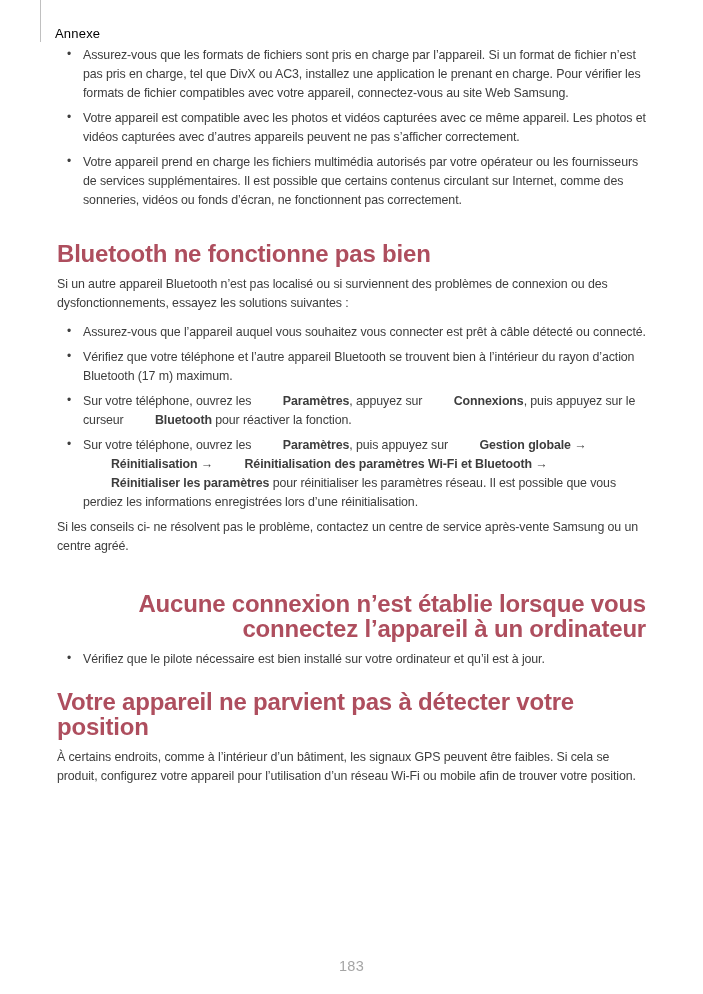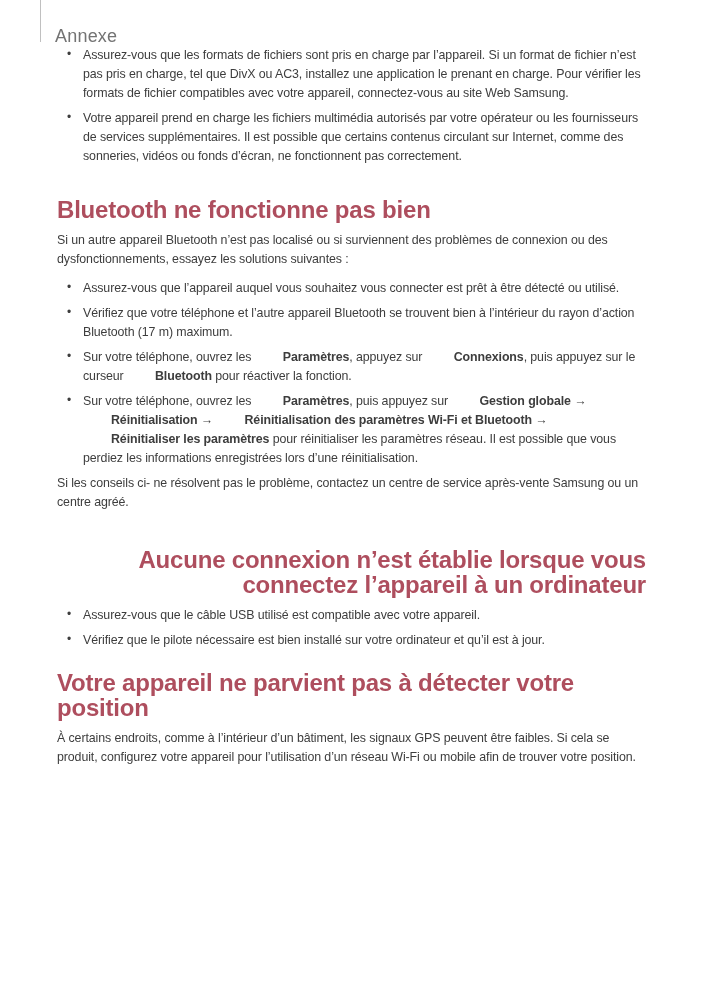--- a/index.html
+++ b/index.html
@@ -20,23 +20,23 @@
   .running-header { position: relative; height: 46px; }
   .header-rule {
     position: absolute;
     left: 40px; top: 0;
     width: 1px; height: 42px;
     background: #c0c0c0;
   }
   .header-title {
     position: absolute;
     left: 55px; top: 26px;
-    font-size: 18px;
+    font-size: 13px;
     letter-spacing: 0.2px;
-    color: #737373;
+    color: #000000;
     text-align: center;
   }
 
   
   .content {
     padding: 0 57px 0 57px;
     font-size: 12.4px;
     line-height: 19px;
     letter-spacing: -0.1px;
   }
@@ -92,38 +92,41 @@
 
   <div class="running-header">
     <span class="header-rule"></span>
     <span class="header-title">Annexe</span>
   </div>
 
   <div class="content">
 
     <ul class="bullets first-list">
         <li><span>Assurez-vous que les formats de fichiers sont pris en charge par l’appareil. Si un format de fichier n’est pas pris en charge, tel que DivX ou AC3, installez une application le prenant en charge. Pour vérifier les formats de fichier compatibles avec votre appareil, connectez-vous au site Web Samsung.</span></li>
+        <li><span>Votre appareil est compatible avec les photos et vidéos capturées avec ce même appareil. Les photos et vidéos capturées avec d’autres appareils peuvent ne pas s’afficher correctement.</span></li>
         <li><span>Votre appareil prend en charge les fichiers multimédia autorisés par votre opérateur ou les fournisseurs de services supplémentaires. Il est possible que certains contenus circulant sur Internet, comme des sonneries, vidéos ou fonds d’écran, ne fonctionnent pas correctement.</span></li>
       </ul>
 
     <h2 id="bt-title" class="section-title">Bluetooth ne fonctionne pas bien</h2>
     <p>Si un autre appareil Bluetooth n’est pas localisé ou si surviennent des problèmes de connexion ou des dysfonctionnements, essayez les solutions suivantes :</p>
     <ul class="bullets">
-        <li><span>Assurez-vous que l’appareil auquel vous souhaitez vous connecter est prêt à être détecté ou utilisé.</span></li>
+        <li><span>Assurez-vous que l’appareil auquel vous souhaitez vous connecter est prêt à câble détecté ou connecté.</span></li>
         <li><span>Vérifiez que votre téléphone et l’autre appareil Bluetooth se trouvent bien à l’intérieur du rayon d’action Bluetooth (17 m) maximum.</span></li>
         <li><span>Sur votre téléphone, ouvrez les </span><b>Paramètres</b><span>, appuyez sur </span><b>Connexions</b><span>, puis appuyez sur le curseur </span><b>Bluetooth</b><span> pour réactiver la fonction.</span></li>
         <li><span>Sur votre téléphone, ouvrez les </span><b>Paramètres</b><span>, puis appuyez sur </span><b>Gestion globale</b><span> → </span><b>Réinitialisation</b><span> → </span><b>Réinitialisation des paramètres Wi-Fi et Bluetooth</b><span> → </span><b>Réinitialiser les paramètres</b><span> pour réinitialiser les paramètres réseau. Il est possible que vous perdiez les informations enregistrées lors d’une réinitialisation.</span></li>
       </ul>
     <p class="outro">Si les conseils ci- ne résolvent pas le problème, contactez un centre de service après-vente Samsung ou un centre agréé.</p>
 
     <h2 id="usb-title" class="section-title">Aucune connexion n’est établie lorsque vous connectez l’appareil à un ordinateur</h2>
     <ul class="bullets">
-        <li><span>Assurez-vous que le câble USB utilisé est compatible avec votre appareil.</span></li>
         <li><span>Vérifiez que le pilote nécessaire est bien installé sur votre ordinateur et qu’il est à jour.</span></li>
       </ul>
 
     <h2 id="gps-title" class="section-title">Votre appareil ne parvient pas à détecter votre position</h2>
     <p>À certains endroits, comme à l’intérieur d’un bâtiment, les signaux GPS peuvent être faibles. Si cela se produit, configurez votre appareil pour l’utilisation d’un réseau Wi-Fi ou mobile afin de trouver votre position.</p>
 
   </div>
 
+  <div class="page-footer">
+    <span>183</span>
+  </div>
 
 </div>
 
 </body></html>

